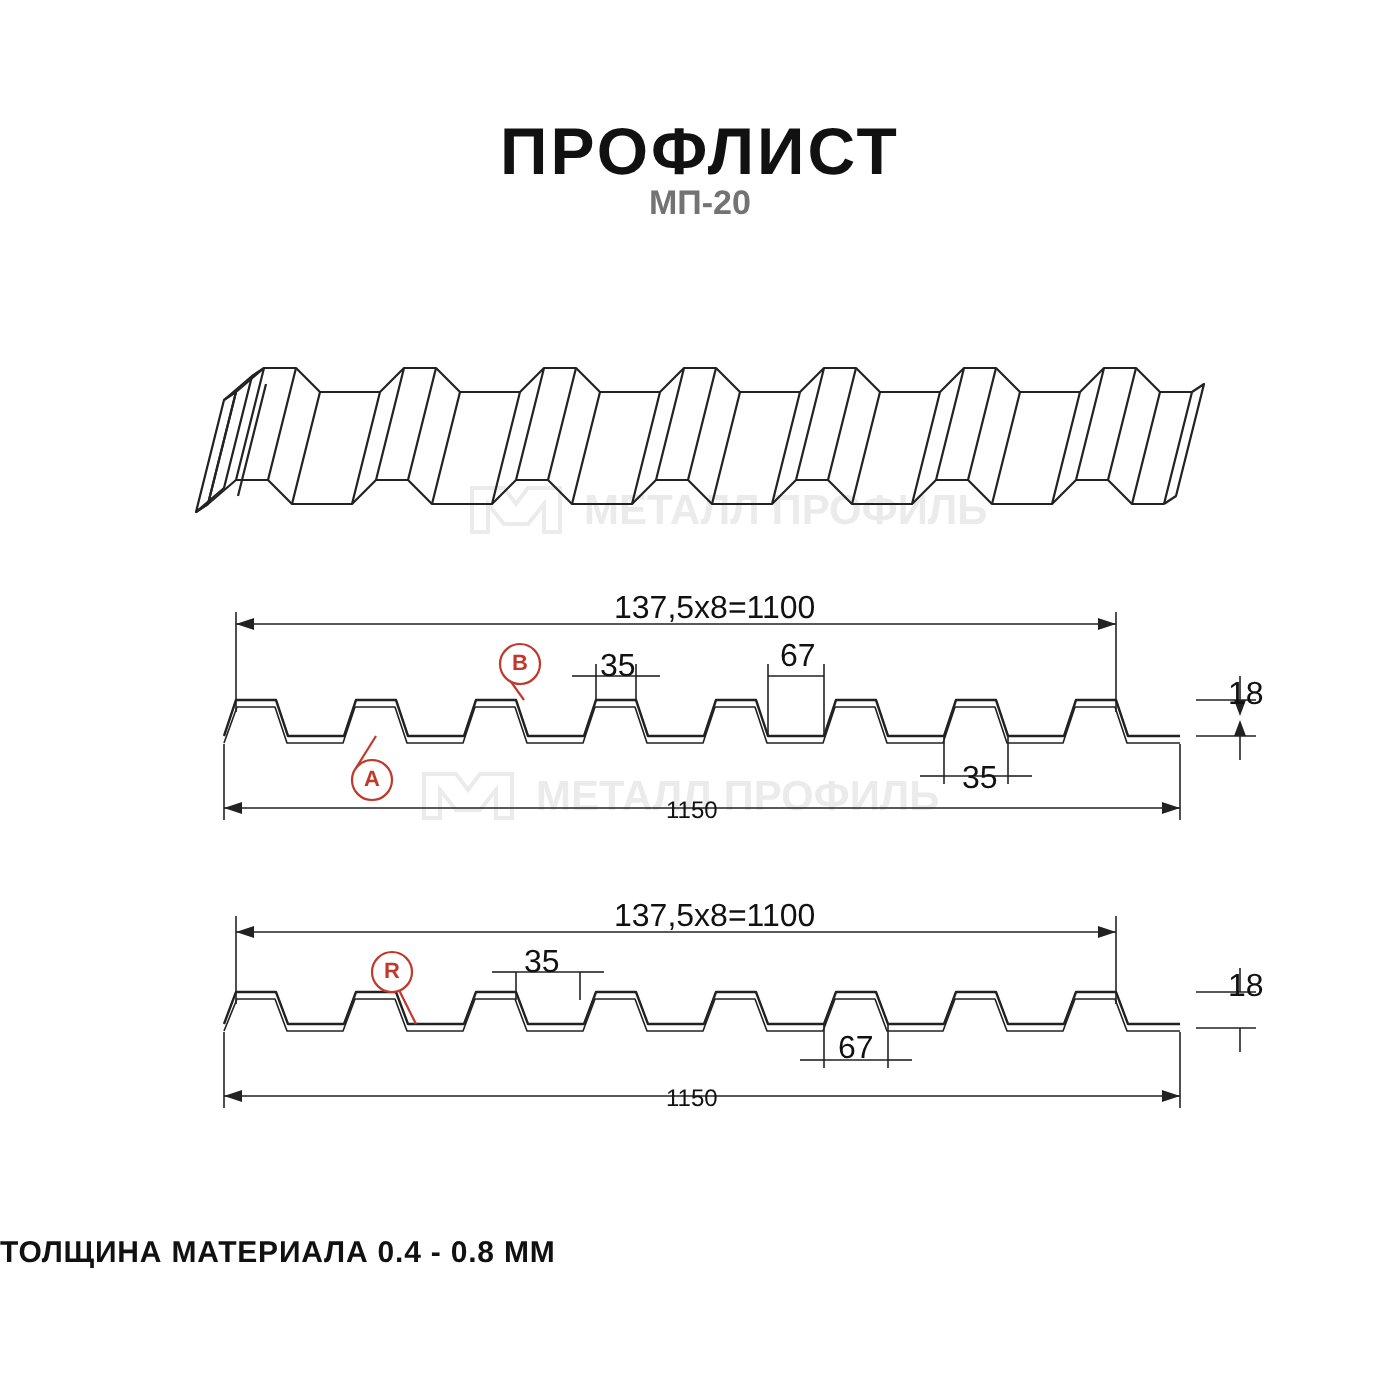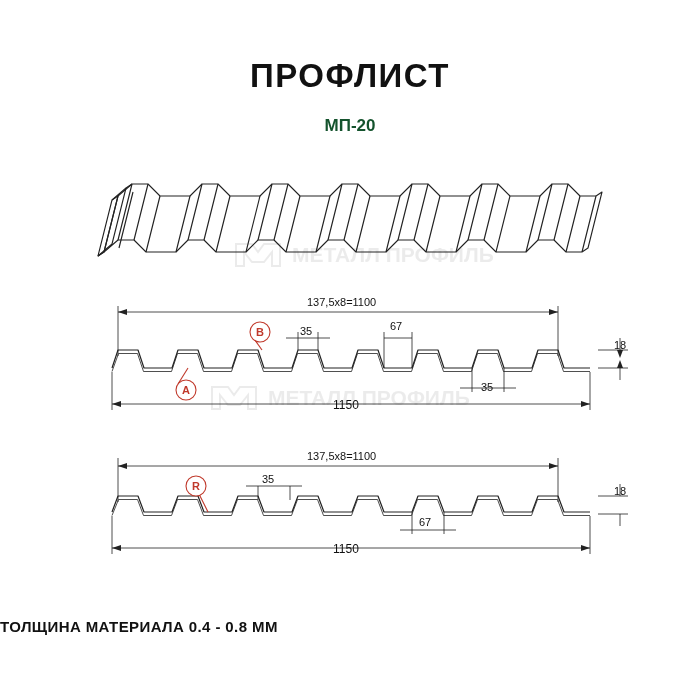--- a/index.html
+++ b/index.html
@@ -26,27 +26,27 @@
     left: 0;
     width: 700px;
     text-align: center;
     font-size: 33px;
     font-weight: bold;
     letter-spacing: 1.5px;
     color: #111111;
   }
   .subtitle {
     position: absolute;
-    top: 116px;
+    top: 92px;
     left: 0;
     width: 700px;
     text-align: center;
     font-size: 17px;
     font-weight: bold;
-    color: #14532d;
+    color: #737373;
   }
   .footnote {
     position: absolute;
     top: 618px;
     left: 0;
     width: 700px;
     font-size: 15px;
     font-weight: bold;
     letter-spacing: 0.4px;
     color: #111111;
@@ -58,21 +58,21 @@
   }
   .wm {
     position: absolute;
     pointer-events: none;
     opacity: 0.5;
   }
   .wm-1 { top: 232px; left: 232px; }
   .wm-2 { top: 375px; left: 208px; }
   .dimtext {
     position: absolute;
-    font-size: 11px;
+    font-size: 16px;
     color: #111111;
     white-space: nowrap;
   }
   .balloon {
     position: absolute;
     font-size: 11px;
     color: #111111;
     white-space: nowrap;
   }
 </style>

